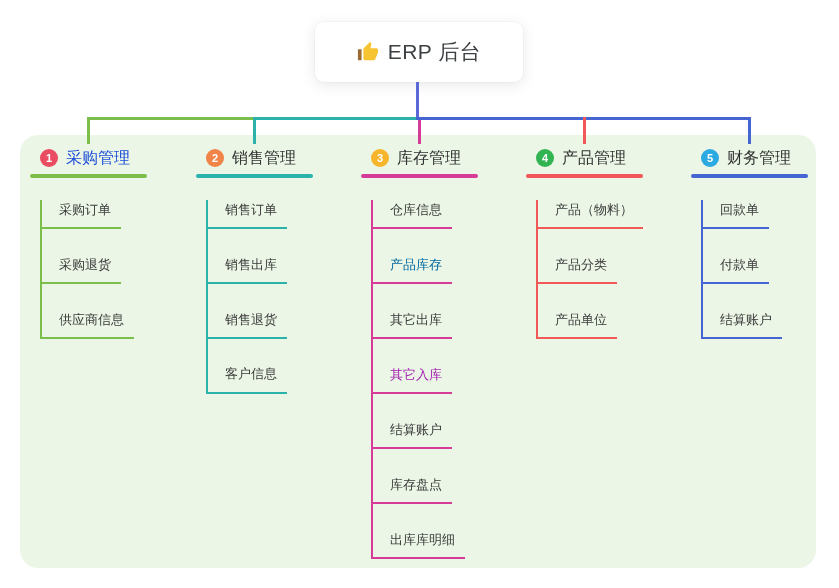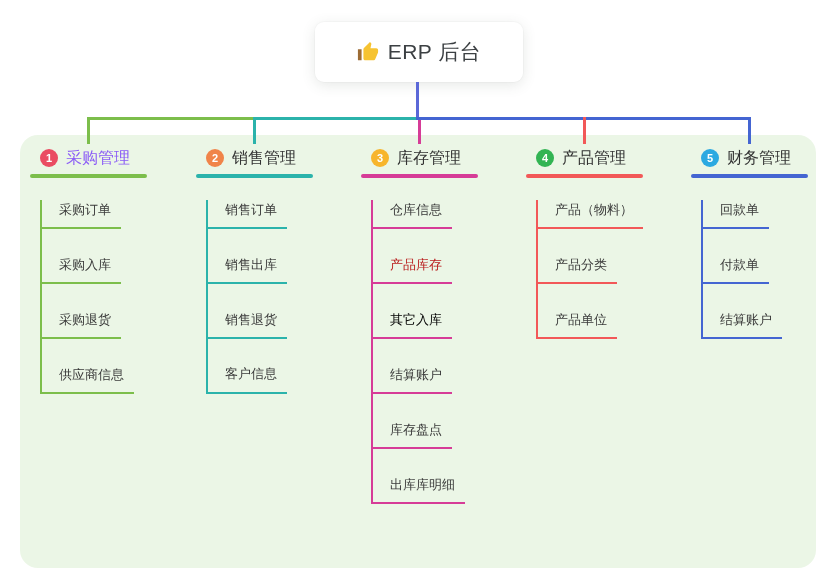--- a/index.html
+++ b/index.html
@@ -70,26 +70,25 @@
       <div class="cline" style="left: 87px; top: 117px; width: 3px; height: 27px; background: rgb(124, 190, 75);"></div>
       <div class="cline" style="left: 253px; top: 117px; width: 3px; height: 27px; background: rgb(43, 179, 171);"></div>
       <div class="cline" style="left: 418px; top: 120px; width: 3px; height: 24px; background: rgb(214, 60, 151);"></div>
       <div class="cline" style="left: 583px; top: 117px; width: 3px; height: 27px; background: rgb(242, 88, 88);"></div>
       <div class="cline" style="left: 748px; top: 117px; width: 3px; height: 27px; background: rgb(68, 101, 210);"></div>
     </div>
   <div id="branches">
       <div class="branch" style="left: 30px;">
         <div class="branch-header">
           <span class="badge" style="background: rgb(234, 76, 98);">1</span>
-          <span class="branch-label" style="color: #8b5cf6;">采购管理</span>
+          <span class="branch-label" style="color: #1d4ed8;">采购管理</span>
         </div>
         <div class="branch-underline" style="background: rgb(124, 190, 75);"></div>
         <div class="children" style="border-left: 2px solid rgb(124, 190, 75);">
           <div class="child" style="border-bottom: 2px solid rgb(124, 190, 75); color: rgb(58, 58, 58);">采购订单</div>
-          <div class="child" style="border-bottom: 2px solid rgb(124, 190, 75); color: rgb(58, 58, 58);">采购入库</div>
           <div class="child" style="border-bottom: 2px solid rgb(124, 190, 75); color: rgb(58, 58, 58);">采购退货</div>
           <div class="child" style="border-bottom: 2px solid rgb(124, 190, 75); color: rgb(58, 58, 58);">供应商信息</div>
         </div>
       </div>
       <div class="branch" style="left: 196px;">
         <div class="branch-header">
           <span class="badge" style="background: rgb(240, 132, 73);">2</span>
           <span class="branch-label" style="color: rgb(51, 51, 51);">销售管理</span>
         </div>
         <div class="branch-underline" style="background: rgb(43, 179, 171);"></div>
@@ -101,22 +100,23 @@
         </div>
       </div>
       <div class="branch" style="left: 361px;">
         <div class="branch-header">
           <span class="badge" style="background: rgb(247, 181, 44);">3</span>
           <span class="branch-label" style="color: rgb(51, 51, 51);">库存管理</span>
         </div>
         <div class="branch-underline" style="background: rgb(214, 60, 151);"></div>
         <div class="children" style="border-left: 2px solid rgb(214, 60, 151);">
           <div class="child" style="border-bottom: 2px solid rgb(214, 60, 151); color: rgb(58, 58, 58);">仓库信息</div>
-          <div class="child" style="border-bottom: 2px solid rgb(214, 60, 151); color: #b91c1c;">产品库存</div>
-          <div class="child" style="border-bottom: 2px solid rgb(214, 60, 151); color: #000000;">其它入库</div>
+          <div class="child" style="border-bottom: 2px solid rgb(214, 60, 151); color: #0369a1;">产品库存</div>
+          <div class="child" style="border-bottom: 2px solid rgb(214, 60, 151); color: rgb(58, 58, 58);">其它出库</div>
+          <div class="child" style="border-bottom: 2px solid rgb(214, 60, 151); color: #a21caf;">其它入库</div>
           <div class="child" style="border-bottom: 2px solid rgb(214, 60, 151); color: rgb(58, 58, 58);">结算账户</div>
           <div class="child" style="border-bottom: 2px solid rgb(214, 60, 151); color: rgb(58, 58, 58);">库存盘点</div>
           <div class="child" style="border-bottom: 2px solid rgb(214, 60, 151); color: rgb(58, 58, 58);">出库库明细</div>
         </div>
       </div>
       <div class="branch" style="left: 526px;">
         <div class="branch-header">
           <span class="badge" style="background: rgb(50, 180, 83);">4</span>
           <span class="branch-label" style="color: rgb(51, 51, 51);">产品管理</span>
         </div>

